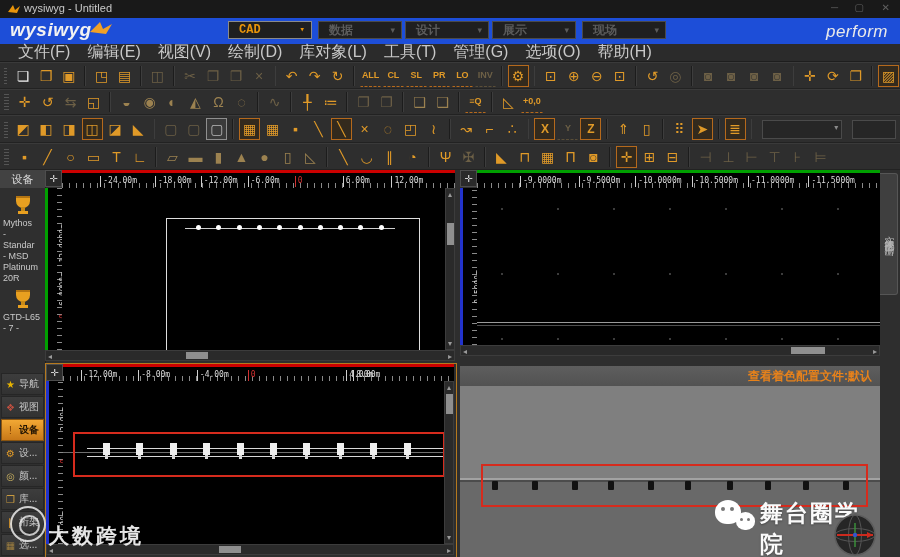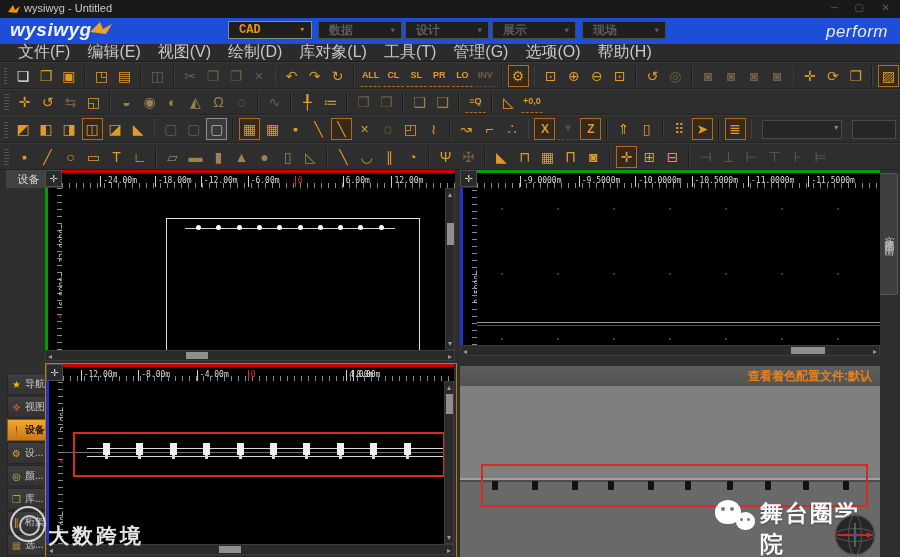--- a/index.html
+++ b/index.html
@@ -30,21 +30,21 @@
   .s-b{color:#e09a28;border-color:#b5691c;background:#332a1d;}
   .s-bg{color:#b9b9b9;border-color:#8f8f8f;background:#3a3a3a;}
   .s-t{color:#e09a28;font-size:9px;font-weight:bold;border-bottom:1px dashed #b5691c;line-height:18px;}
   .s-td{color:#6d6046;font-size:9px;font-weight:bold;border-bottom:1px dashed #5a4e38;line-height:18px;}
   .s-bt{color:#e09a28;font-size:12px;font-weight:bold;border-color:#b5691c;background:#332a1d;}
   .sep{width:1px;height:20px;background:#1c1c1c;border-right:1px solid #3d3d3d;margin:0 4px;}
   .combo{width:108px;height:17px;background:#262626;border:1px solid #4a4a4a;margin:0 6px;position:relative;}
   .combo .carr{position:absolute;right:3px;top:2px;color:#8a8a8a;font-size:8px;}
   .fieldbox{width:58px;height:17px;background:#262626;border:1px solid #4a4a4a;margin:0 4px;}
   
-  #sidebar{left:0;top:170px;width:45px;height:387px;background:#2f2f2f;border-right:1px solid #1e1e1e;margin-left:6px;}
+  #sidebar{left:0;top:170px;width:45px;height:387px;background:#2f2f2f;border-right:1px solid #1e1e1e;}
   #devhead{left:0;top:0;width:45px;height:18px;background:#424242;color:#ddd;font-size:11px;line-height:18px;text-align:center;}
   .trophy{position:relative;width:18px;height:20px;margin:6px auto 2px;}
   .trophy .cup{position:absolute;left:2px;top:0;width:14px;height:10px;background:#e8a020;border-radius:0 0 7px 7px;border-top:2px solid #b37412;}
   .trophy .stem{position:absolute;left:7px;top:11px;width:4px;height:4px;background:#c98a16;}
   .trophy .base{position:absolute;left:4px;top:15px;width:10px;height:3px;background:#e8a020;}
   .fixlabel{color:#c9c9c9;font-size:9px;line-height:11px;text-align:left;padding-left:3px;}
   #navlist{position:absolute;left:0;bottom:0;width:45px;}
   .navitem{height:22px;margin:1px 1px;background:linear-gradient(#3d3d3d,#323232);border:1px solid #262626;
     display:flex;align-items:center;gap:2px;padding-left:2px;box-sizing:border-box;}
   .navitem .ni{width:13px;text-align:center;font-size:10px;}
@@ -288,20 +288,40 @@
     <span class="tb s-d">⊣</span>
     <span class="tb s-d">⊥</span>
     <span class="tb s-d">⊢</span>
     <span class="tb s-d">⊤</span>
     <span class="tb s-d">⊦</span>
     <span class="tb s-d">⊨</span>
   </div>
 
 <div class="abs" id="sidebar">
   <div class="abs" id="devhead">设备</div>
+  <div class="abs" id="fixturelist" style="left:0;top:20px;width:45px">
+      <div class="trophy">
+        <div class="cup"></div>
+        <div class="stem"></div>
+        <div class="base"></div>
+      </div>
+      <div class="fixlabel">Mythos</div>
+      <div class="fixlabel">-</div>
+      <div class="fixlabel">Standar</div>
+      <div class="fixlabel">- MSD</div>
+      <div class="fixlabel">Platinum</div>
+      <div class="fixlabel">20R</div>
+      <div class="trophy">
+        <div class="cup"></div>
+        <div class="stem"></div>
+        <div class="base"></div>
+      </div>
+      <div class="fixlabel">GTD-L65</div>
+      <div class="fixlabel">- 7 -</div>
+    </div>
   <div class="abs" style="left:3px;top:216px;width:39px;border-top:1px dashed #5a5a5a"></div>
   <div id="navlist">
       <div class="navitem">
         <span class="ni" style="color: rgb(232, 180, 0);">★</span>
         <span class="nl">导航</span>
       </div>
       <div class="navitem">
         <span class="ni" style="color: rgb(192, 80, 64);">❖</span>
         <span class="nl">视图</span>
       </div>

